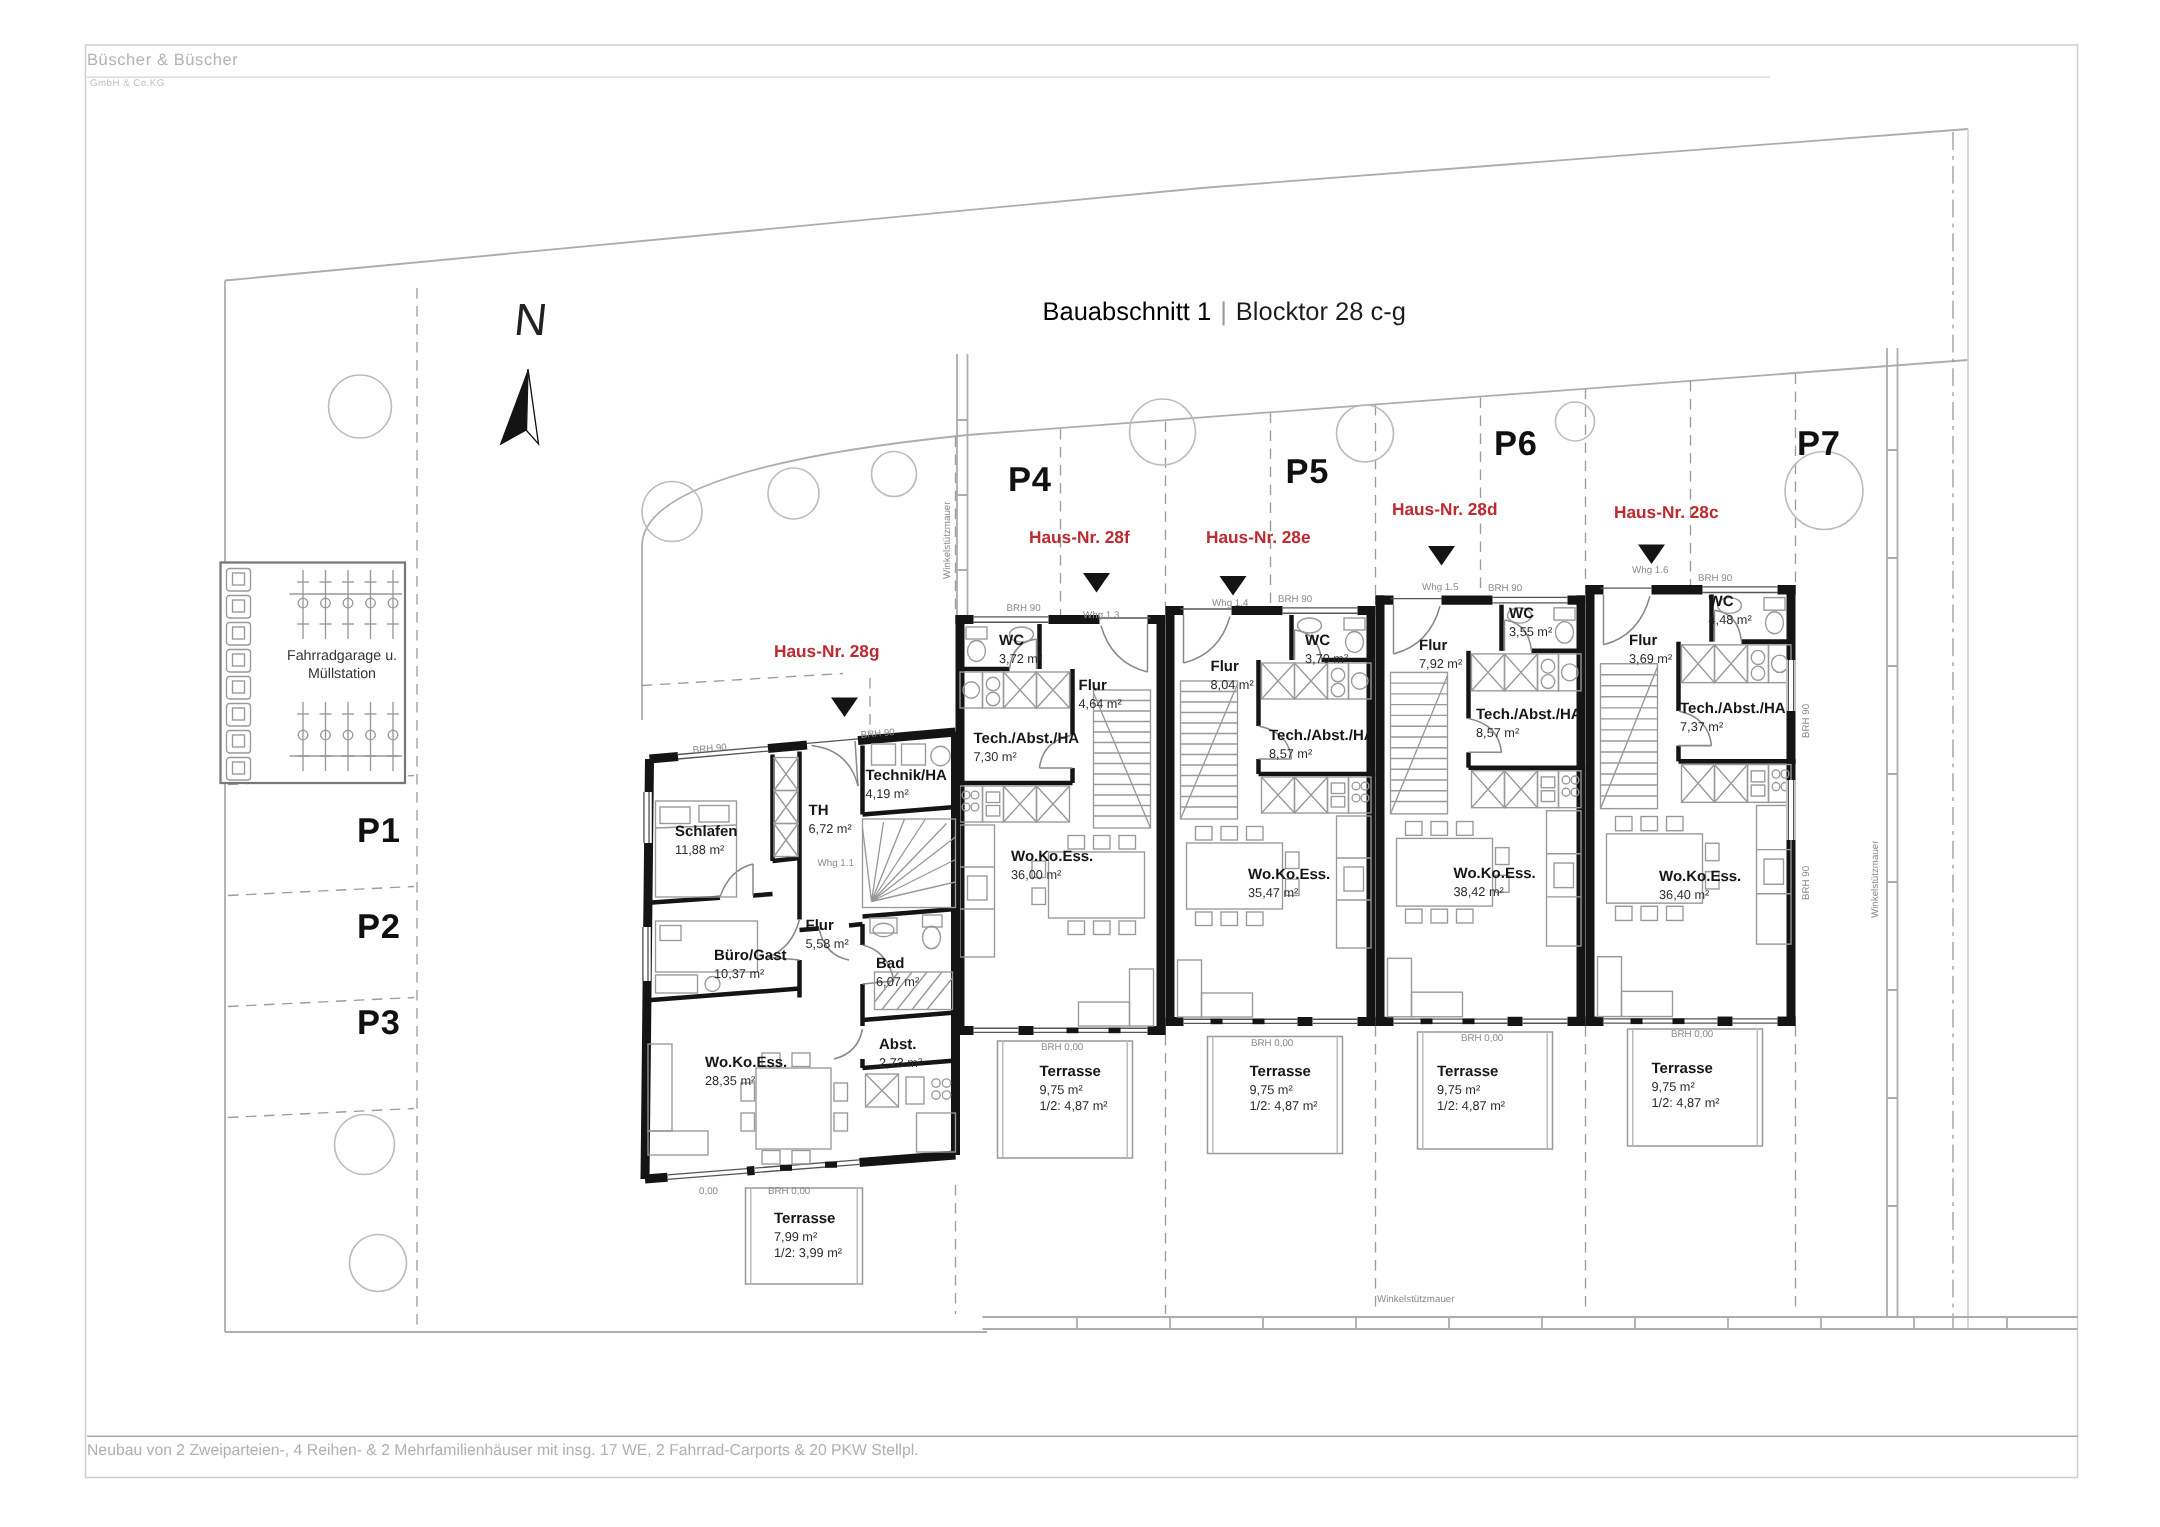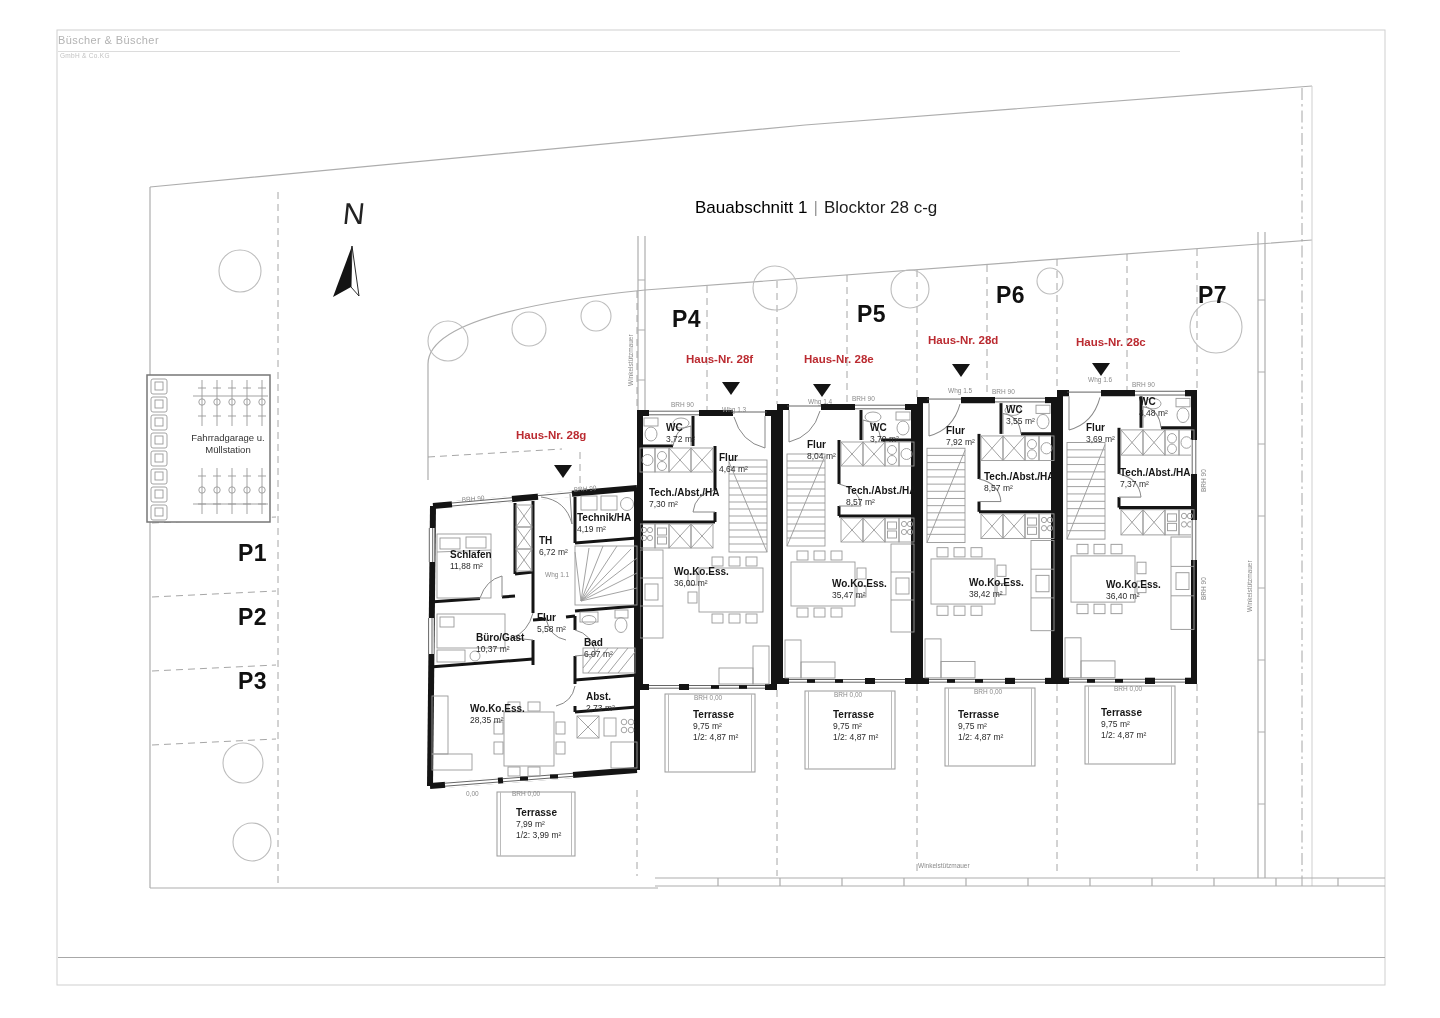--- a/index.html
+++ b/index.html
@@ -558,14 +558,15 @@
       <div class="rn">Wo.Ko.Ess.</div>
       <div class="ra">36,40 m²</div>
     </div>
 <div class="lbl" style="left:1101px;top:706px">
       <div class="rn">Terrasse</div>
       <div class="ra">9,75 m²</div>
       <div class="ra">1/2: 4,87 m²</div>
     </div>
 
 <div class="hline" style="left:58px;top:957px;width:1327px;background:#a8a8a8"></div>
+<div class="fsub">Neubau von 2 Zweiparteien-, 4 Reihen- &amp; 2 Mehrfamilienhäuser mit insg. 17 WE, 2 Fahrrad-Carports &amp; 20 PKW Stellpl.</div>
 
 </div>
 
 </body></html>

